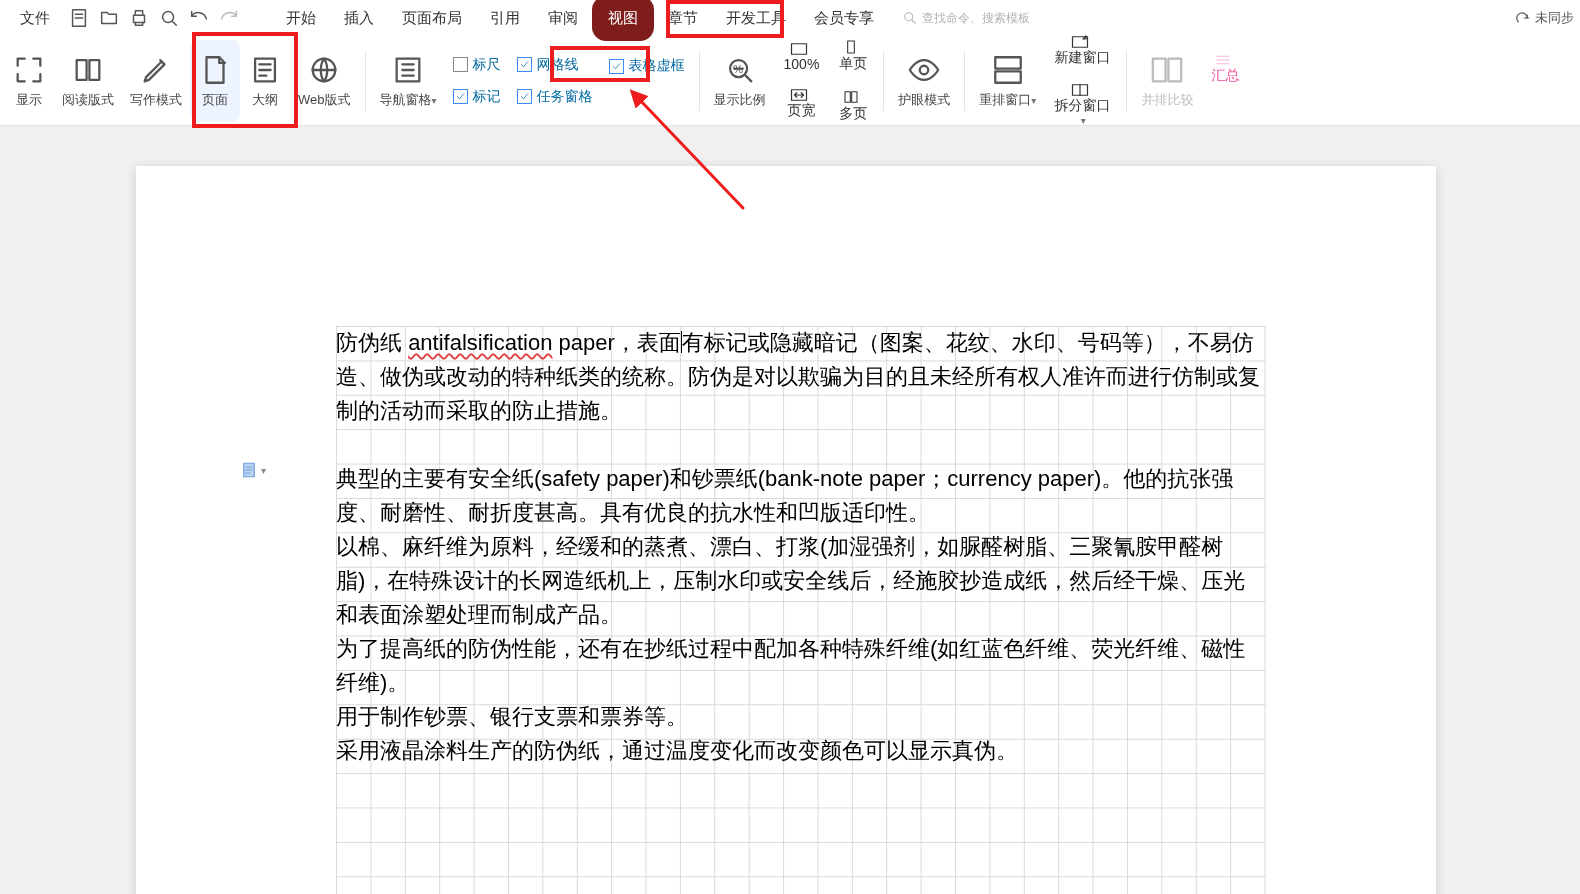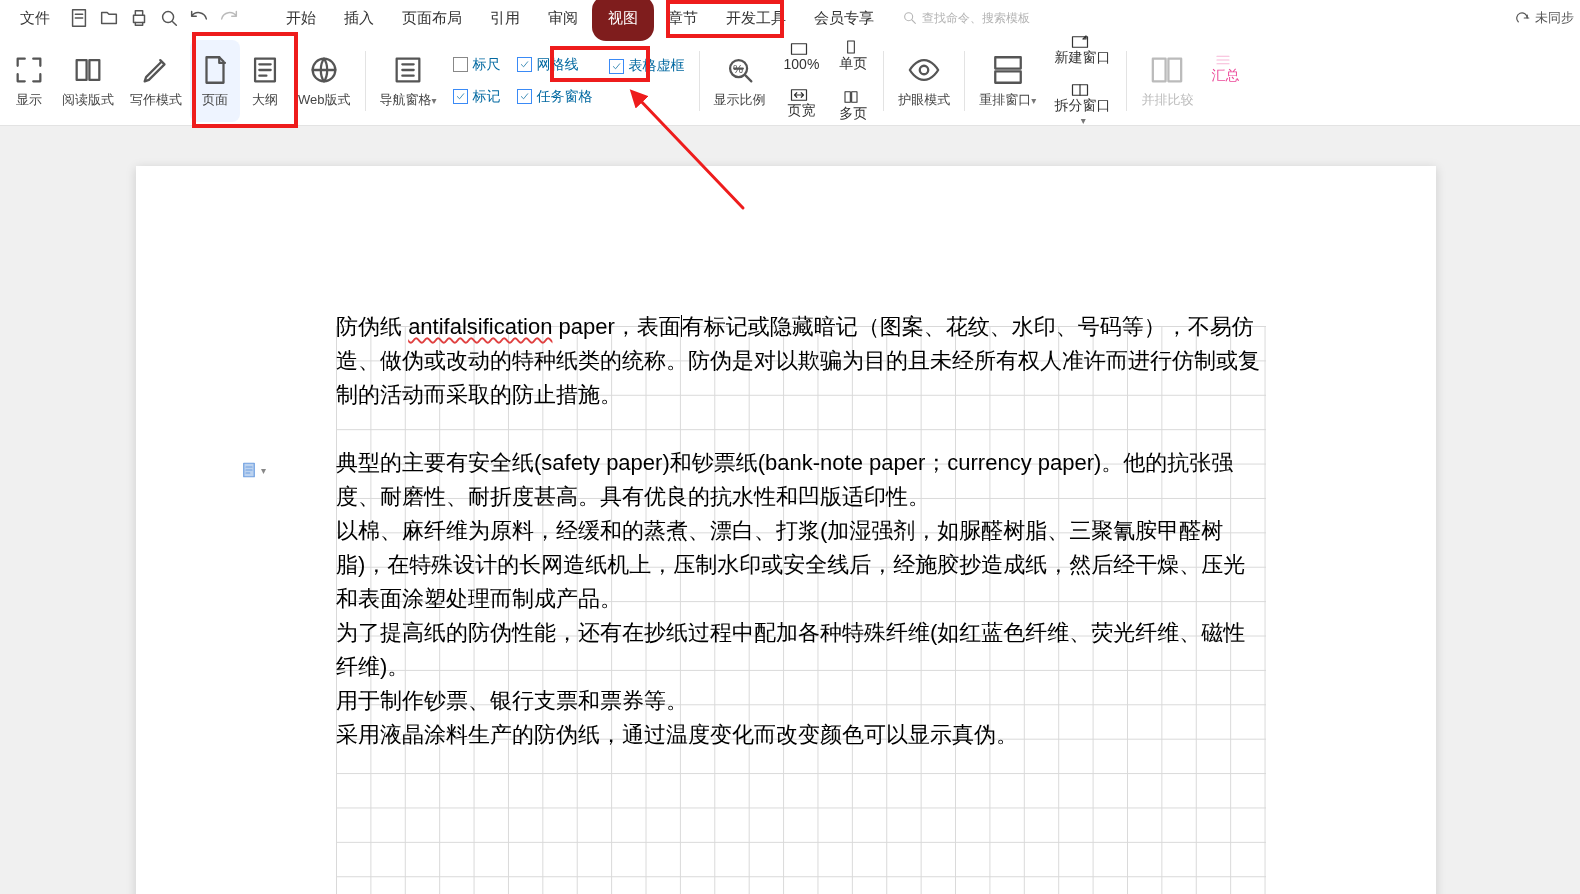--- a/index.html
+++ b/index.html
@@ -31,21 +31,21 @@
   .ritem { display:flex; align-items:center; font-size:14px; color:#333; padding:3px 4px; white-space:nowrap; cursor:pointer;flex-direction:column; }
   .ritem svg, .ritem .ico2 { margin-right:4px; }
   .ritem .dd { margin-left:2px; font-size:10px; color:#777; }
   .col2 { display:flex; flex-direction:column; justify-content:center; gap:10px; padding:0 6px; }
   .ritem.disabled { color:#ec4899; }
   .ritem.disabled svg { opacity:.4; }
 
   
   .canvas { position:absolute; left:0; right:0; top:126px; bottom:0; background:#f0f0f0; overflow:hidden; }
   .page { position:absolute; left:136px; top:40px; width:1300px; height:1600px; background:#fff; box-shadow:0 2px 10px rgba(0,0,0,.15); }
-  .text-area { position:absolute; left:200px; top:144px; width:930px; font-size:22px; line-height:34px; color:#000; font-family:"SimSun","宋体",serif; }
+  .text-area { position:absolute; left:200px; top:160px; width:930px; font-size:22px; line-height:34px; color:#000; font-family:"SimSun","宋体",serif; }
   .text-area p { margin:0; }
   .text-area .gap { height:34px; }
   .grid { position:absolute; left:200px; top:160px; width:930px; bottom:0;
           background-image:linear-gradient(to right,#d9d9d9 1px,transparent 1px),linear-gradient(to bottom,#d9d9d9 1px,transparent 1px);
           background-size:34.4px 34.4px; }
   .squig { text-decoration:underline wavy #e04040 1.5px; text-underline-offset:3px; }
   .caret { display:inline-block; width:0; height:22px; border-left:1.5px solid #000; vertical-align:-3px; }
 
   .note-ico { position:absolute; left:240px; top:335px; display:flex; align-items:center; color:#6f9fe0; }
   .note-ico .dd2 { font-size:10px; margin-left:3px; color:#888; }

